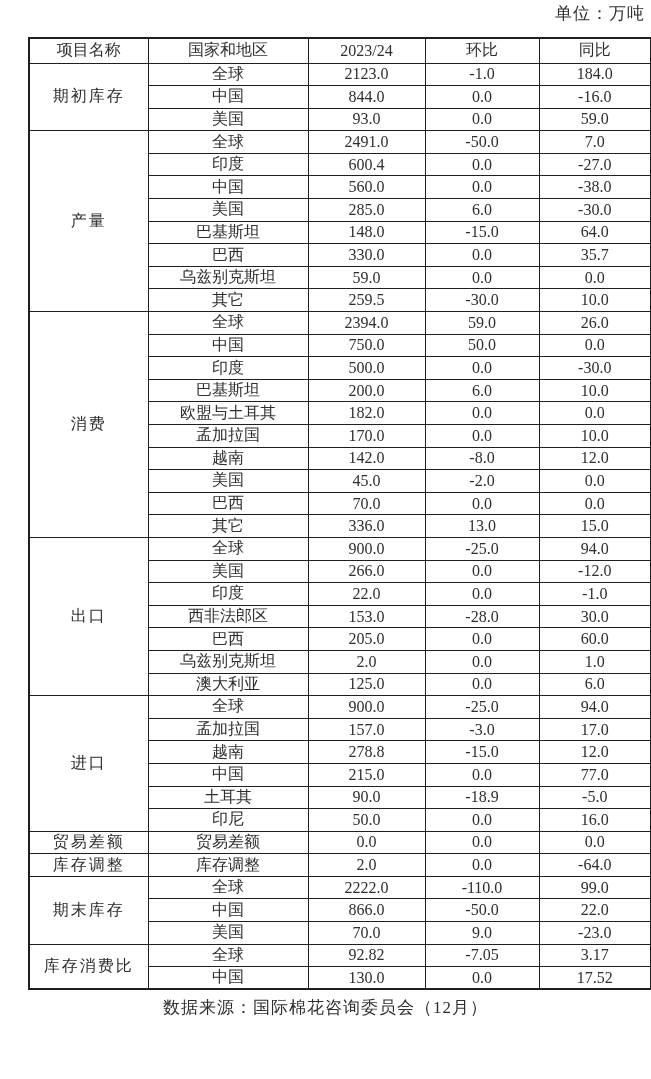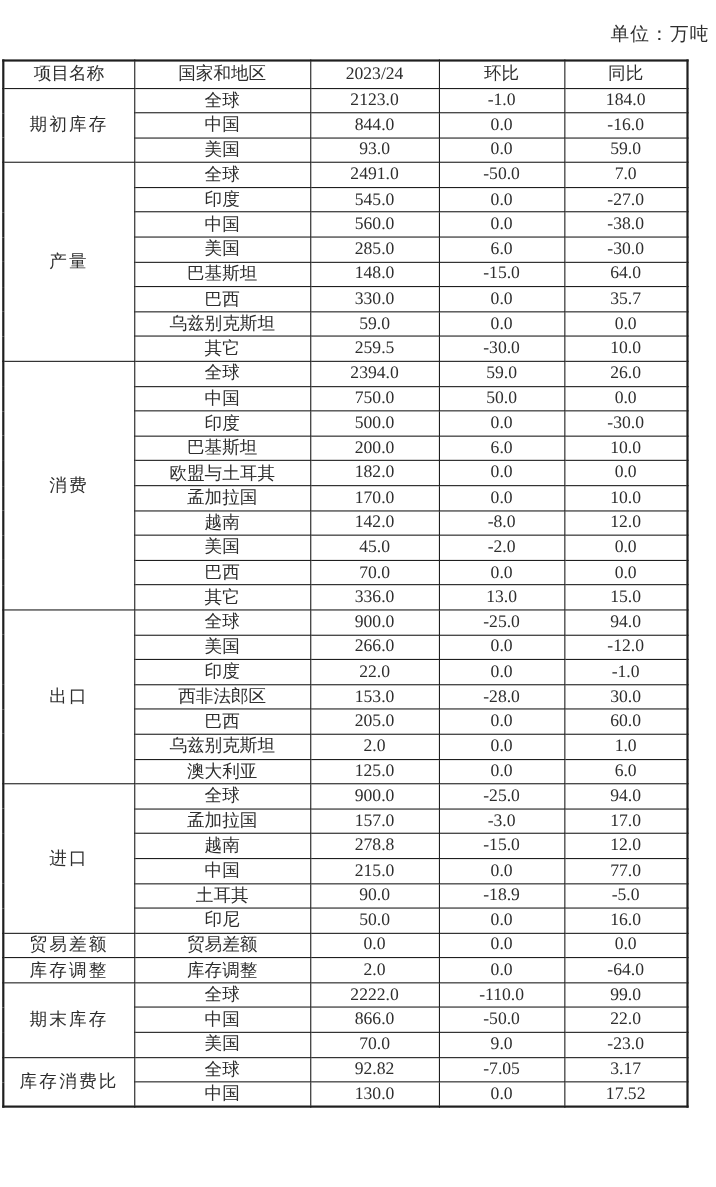--- a/index.html
+++ b/index.html
@@ -6,31 +6,31 @@
   html, body {
     width: 651px; height: 1079px;
     background: #ffffff;
     font-family: "Liberation Serif", "DejaVu Serif", serif;
     color: #2e2e2e;
     overflow: hidden;
   }
   .page {
     width: 651px; height: 1079px;
     position: relative;
-    padding-top: 20px;
+    padding-top: 3px;
   }
   .unit-line {
     width: 645px;
     text-align: right;
     font-size: 17px;
     line-height: 22px;
     letter-spacing: 1px;
   }
   table.report {
-    margin-left: 2px;
+    margin-left: 28px;
     margin-top: 12px;
     width: 622px;
     border-collapse: collapse;
     table-layout: fixed;
     border: 2px solid #1f1f1f;
   }
   table.report th, table.report td {
     border: 1px solid #1f1f1f;
     text-align: center;
     vertical-align: middle;
@@ -98,21 +98,21 @@
         </tr>
         <tr>
           <td rowspan="8" class="group-cell">产量</td>
           <td>全球</td>
           <td>2491.0</td>
           <td>-50.0</td>
           <td>7.0</td>
         </tr>
         <tr>
           <td>印度</td>
-          <td>545.0</td>
+          <td>600.4</td>
           <td>0.0</td>
           <td>-27.0</td>
         </tr>
         <tr>
           <td>中国</td>
           <td>560.0</td>
           <td>0.0</td>
           <td>-38.0</td>
         </tr>
         <tr>
@@ -328,14 +328,15 @@
         </tr>
         <tr>
           <td>中国</td>
           <td>130.0</td>
           <td>0.0</td>
           <td>17.52</td>
         </tr>
       </tbody>
   </table>
 
+  <div class="footer-line">数据来源：国际棉花咨询委员会（12月）</div>
 
 </div>
 
 </body></html>

